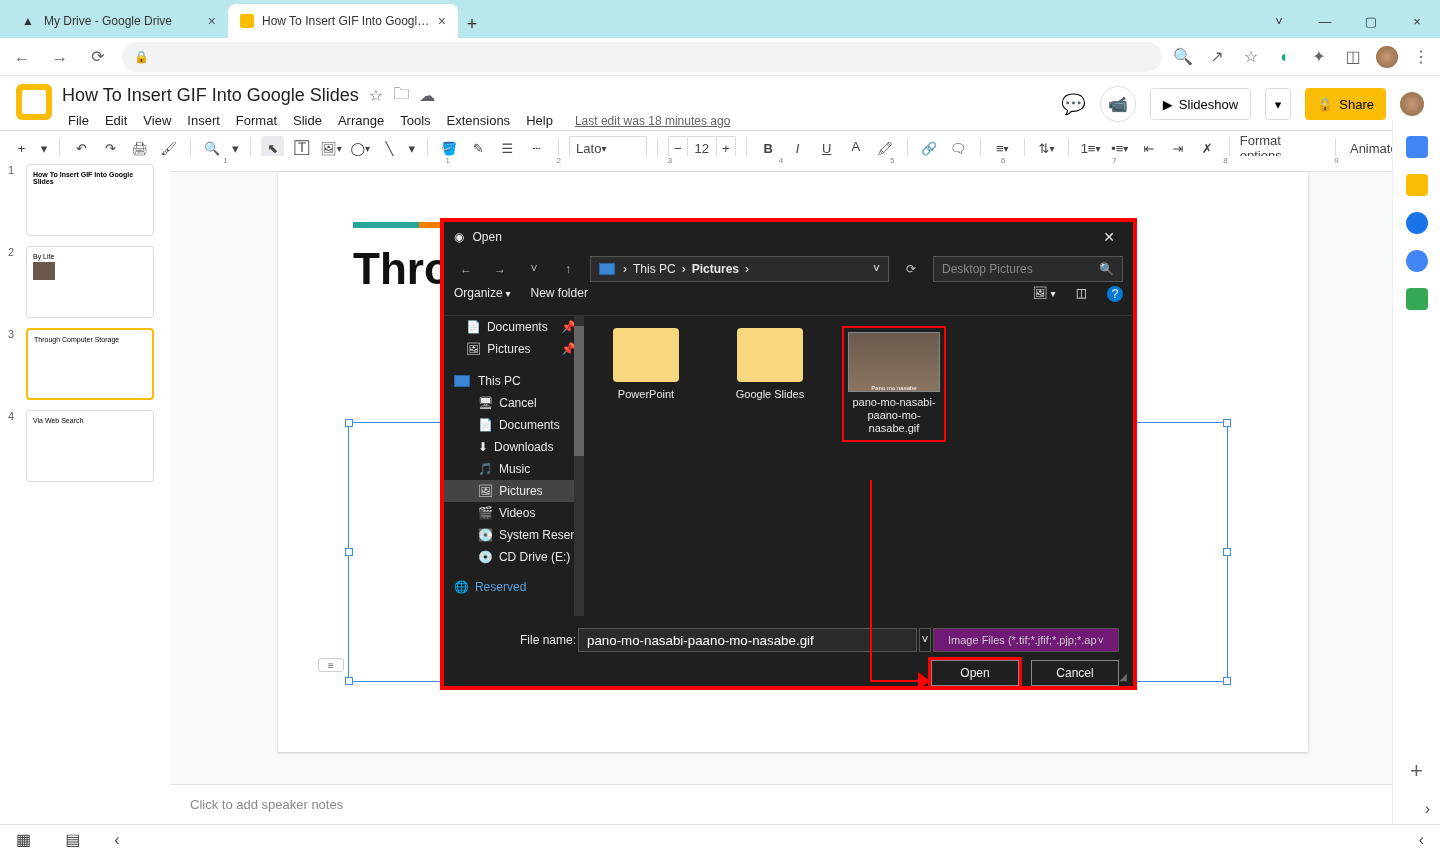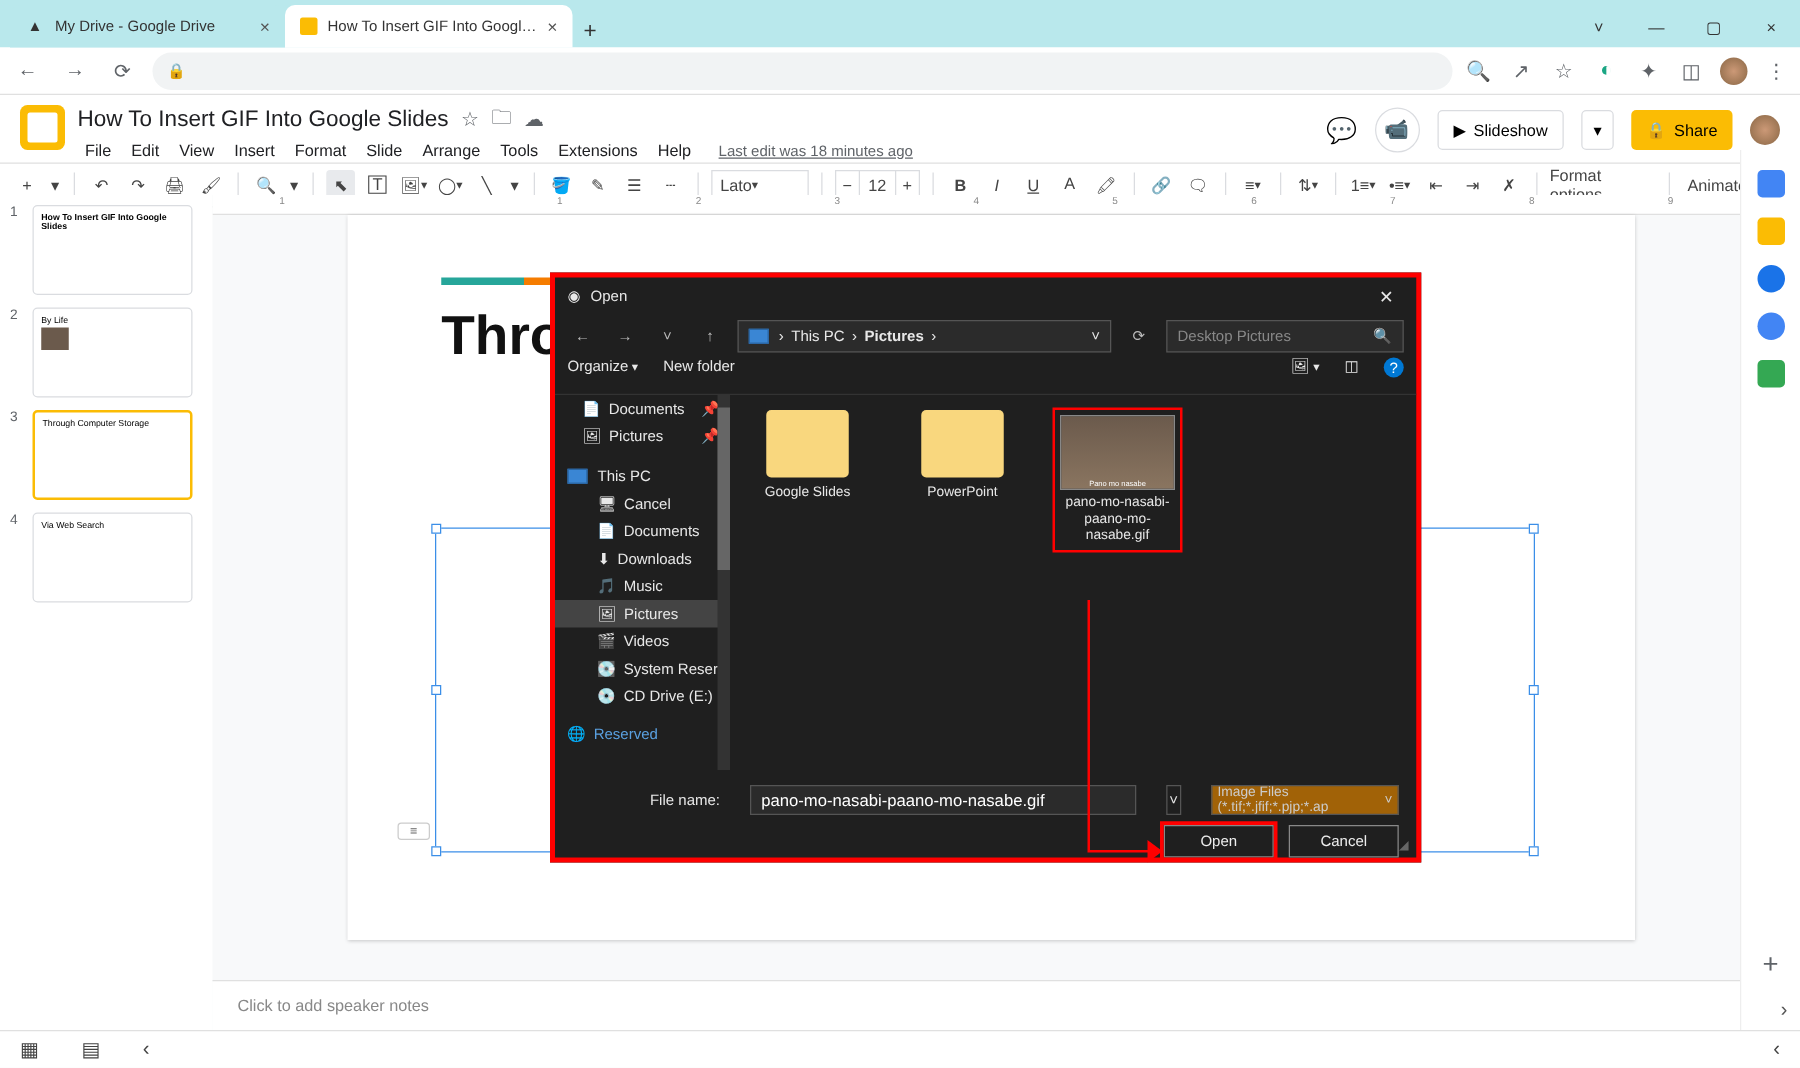--- a/index.html
+++ b/index.html
@@ -102,24 +102,24 @@
 .fd-tree .thumb-sc { position:absolute; right:0; top:10px; width:10px; height:130px; background:#666; }
 
 .fd-files { flex:1; padding:12px; display:flex; gap:24px; align-items:flex-start; }
 .file-item { width:100px; text-align:center; }
 .file-item .folder-icon { width:66px; height:54px; margin:0 auto 6px; background:#f9d77e; border-radius:4px; position:relative; }
 .file-item .thumb-img { width:92px; height:60px; margin:0 auto 4px; background:linear-gradient(#6b5a4c,#8a7560); border:1px solid #888; display:flex; align-items:flex-end; justify-content:center; font-size:6px; color:#fff; }
 .file-item.selected { outline:2px solid #ff0000; padding:4px; }
 .file-item .fname { font-size:11px; line-height:1.2; word-break:break-word; }
 
 .fd-bottom { padding:12px 14px; }
-.fd-row { display:flex; align-items:center; gap:24px; margin-bottom:8px; }
+.fd-row { display:flex; align-items:center; gap:2px; margin-bottom:8px; }
 .fd-row label { width:118px; text-align:right; }
 .fd-input { flex:1; height:24px; background:#2b2b2b; border:1px solid #555; color:#fff; padding:0 8px; }
-.fd-combo { width:150px; height:24px; background:#a16207; border:1px solid #555; color:#ccc; padding:0 4px; display:flex; align-items:center; font-size:11px; overflow:hidden; }
+.fd-combo { width:186px; height:24px; background:#701a75; border:1px solid #555; color:#ccc; padding:0 14px; display:flex; align-items:center; font-size:11px; overflow:hidden; }
 .fd-actions { display:flex; gap:12px; justify-content:flex-end; position:relative; }
 .fd-btn { width:88px; height:26px; border:1px solid #888; background:#1f1f1f; color:#eee; display:flex; align-items:center; justify-content:center; }
 .fd-btn.open { outline:3px solid #ff0000; }
 .red-line-v { position:absolute; left:870px; top:480px; width:2px; height:200px; background:#ff0000; }
 .red-line-h { position:absolute; left:870px; top:680px; width:54px; height:2px; background:#ff0000; }
 .arrow-head { position:absolute; left:918px; top:672px; width:0; height:0; border-left:12px solid #ff0000; border-top:9px solid transparent; border-bottom:9px solid transparent; }
 .drop-caret::after{content:' ▾'; font-size:10px;}
 .pc-icon{display:inline-block;width:16px;height:12px;background:#3a86d4;border:1px solid #2a66a4;position:relative;margin-right:2px;}
 </style>
 </head>
@@ -389,25 +389,25 @@
       <div class="fd-tree-item nested">💽 <span>System Reserved</span></div>
       <div class="fd-tree-item nested">💿 <span>CD Drive (E:)</span></div>
       <div style="height:8px;"></div>
       <div class="fd-tree-item" style="padding-left:10px;color:#5aa0e0;">🌐 <span>Reserved</span></div>
       <div class="scrollbar"></div>
       <div class="thumb-sc"></div>
     </div>
     <div class="fd-files">
       <div class="file-item">
         <div class="folder-icon"></div>
-        <div class="fname">Google Slides</div>
+        <div class="fname">PowerPoint</div>
       </div>
       <div class="file-item">
         <div class="folder-icon"></div>
-        <div class="fname">PowerPoint</div>
+        <div class="fname">Google Slides</div>
       </div>
       <div class="file-item selected">
         <div class="thumb-img">Pano mo nasabe</div>
         <div class="fname">pano-mo-nasabi-paano-mo-nasabe.gif</div>
       </div>
     </div>
   </div>
   <div class="fd-bottom">
     <div class="fd-row">
       <label>File name:</label>

